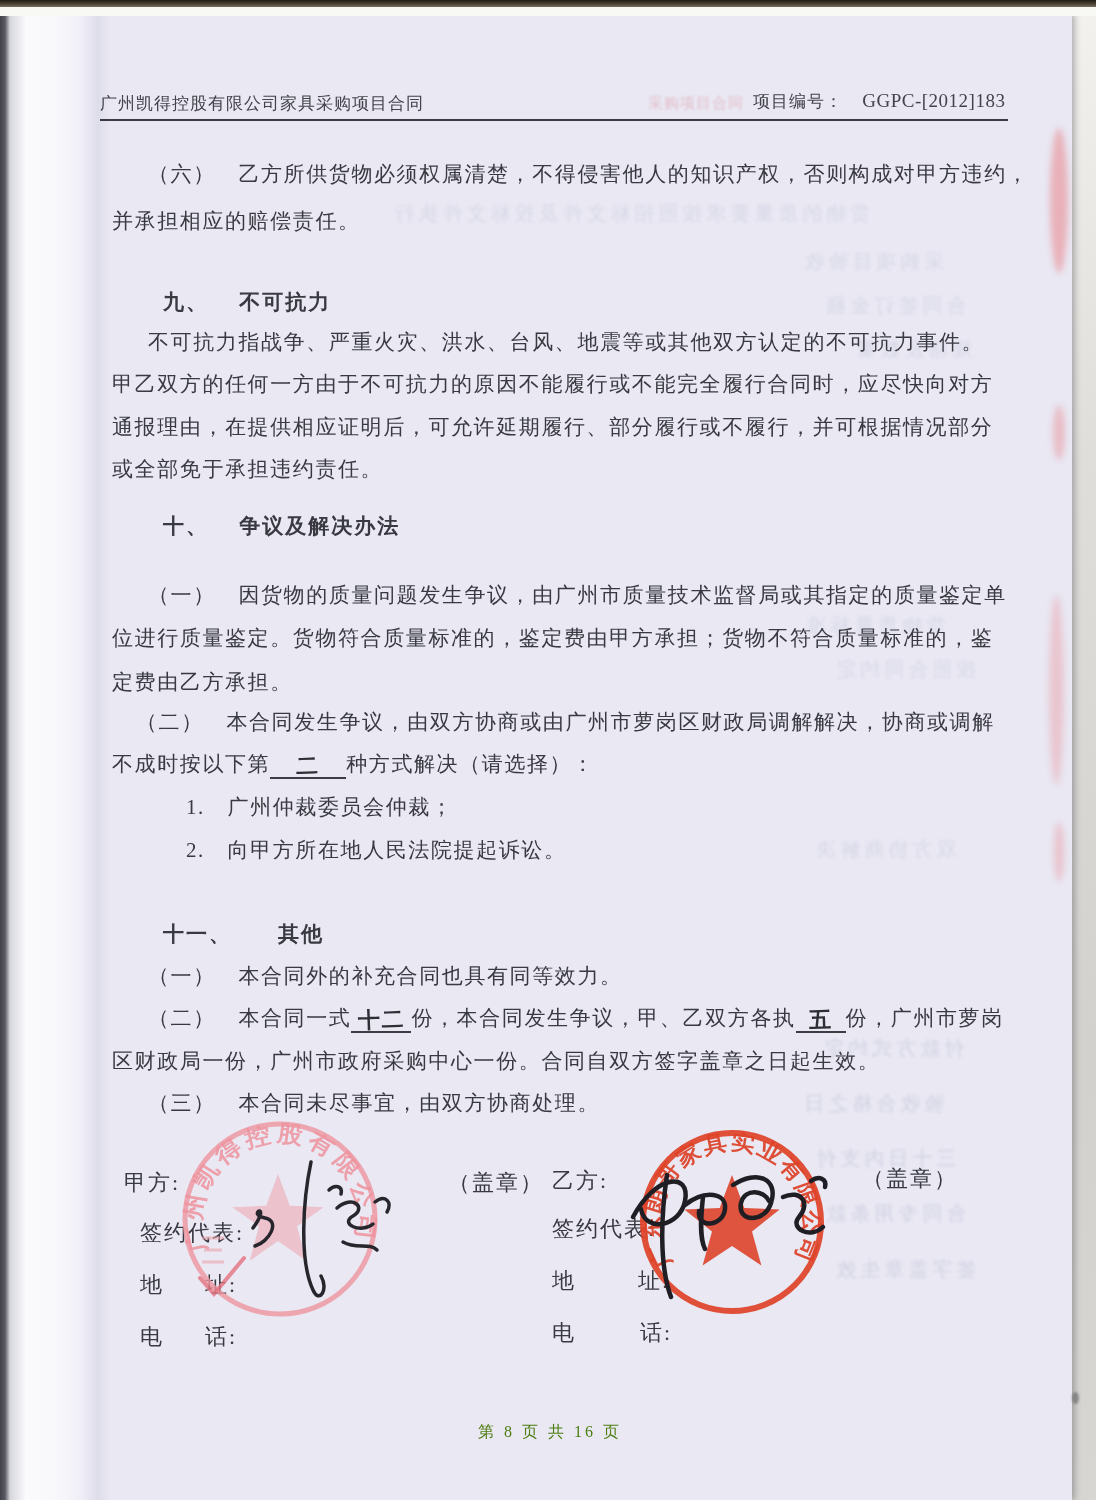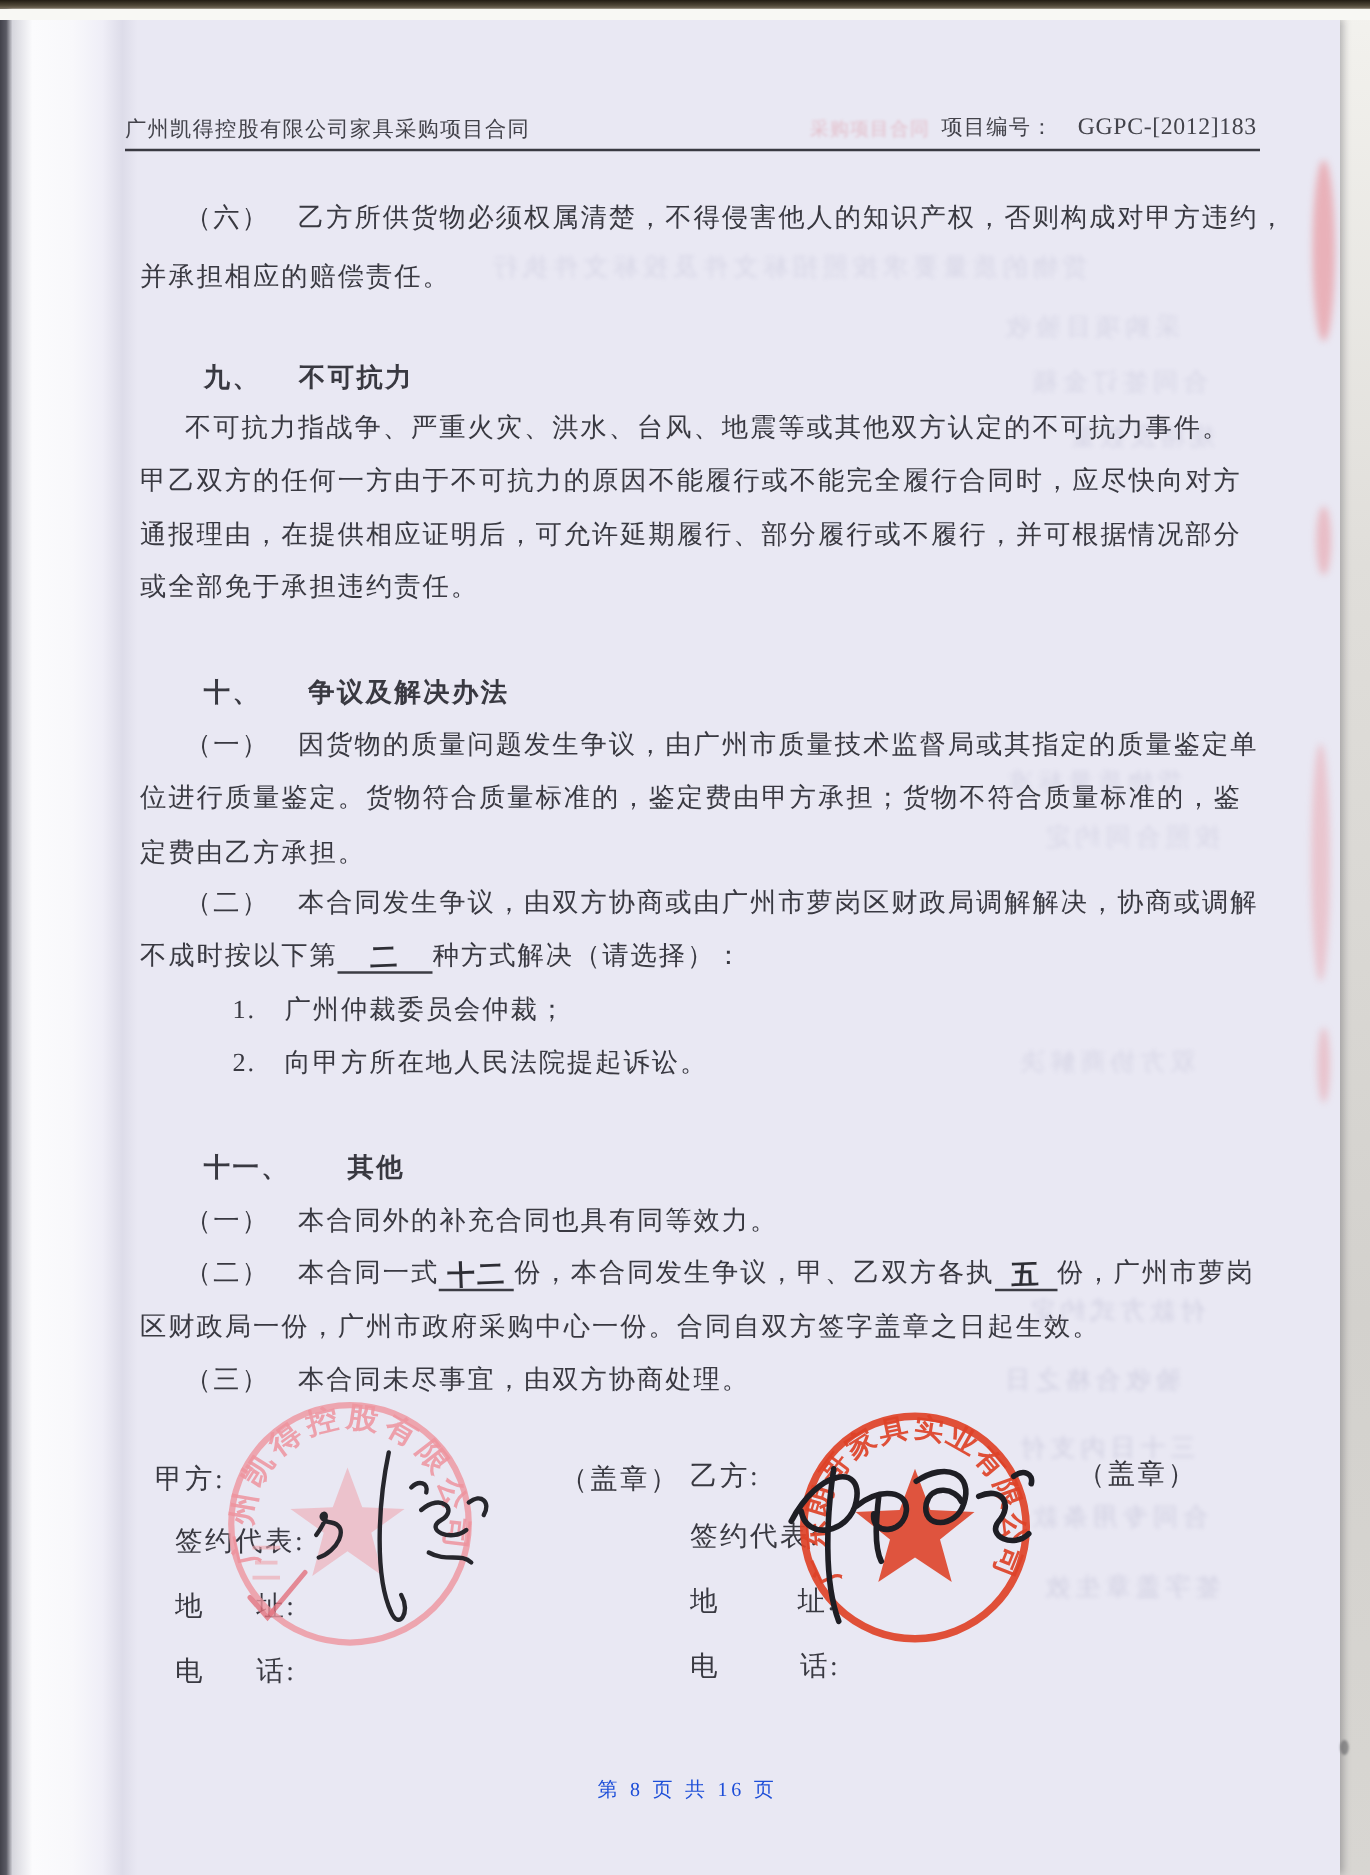--- a/index.html
+++ b/index.html
@@ -20,21 +20,21 @@
     background:linear-gradient(180deg,#f3f2ee 0%,#e0deda 30%,#d3d1cd 70%,#d8d6d2 100%);}
 
   .ln{position:absolute;white-space:nowrap;font-size:21px;letter-spacing:1.6px;color:#393941;z-index:6;}
   .hd{font-weight:bold;letter-spacing:2px;}
   .hdr{font-size:17px;letter-spacing:1px;color:#43434b;}
   .rule{position:absolute;height:2px;background:#3a3a42;z-index:6;}
   .fill{display:inline-block;text-align:center;border-bottom:2px solid #3c3c44;
     font-size:22px;line-height:22px;vertical-align:baseline;transform:translateY(2px);}
   .hand{font-weight:bold;color:#2e2e35;transform:rotate(-2deg);display:inline-block;}
   .sig-label{position:absolute;font-size:22px;letter-spacing:2px;color:#393941;z-index:6;white-space:nowrap;}
-  .footer{position:absolute;font-size:16px;letter-spacing:3px;color:#1d4ed8;z-index:6;}
+  .footer{position:absolute;font-size:16px;letter-spacing:3px;color:#4d7c0f;z-index:6;}
 
   .ghost{position:absolute;transform:scaleX(-1);filter:blur(1.5px);opacity:.12;
     color:#5e5e8e;font-size:20px;letter-spacing:4px;white-space:nowrap;z-index:3;}
   .ghost.strong{opacity:.17;}
   .ghost-pink{position:absolute;filter:blur(1.2px);opacity:.45;color:#dd8a96;
     font-size:15px;letter-spacing:1px;white-space:nowrap;z-index:5;}
   .smudge{position:absolute;border-radius:50%;filter:blur(3px);z-index:4;}
 
   .stamp{position:absolute;z-index:8;}
   .signature{position:absolute;z-index:9;}
@@ -77,25 +77,25 @@
 
 <div class="ln" style="left:148px;top:160px;">（六）　乙方所供货物必须权属清楚，不得侵害他人的知识产权，否则构成对甲方违约，</div>
 <div class="ln" style="left:112px;top:207px;">并承担相应的赔偿责任。</div>
 
 <div class="ln hd" style="left:163px;top:288px;">九、　 不可抗力</div>
 <div class="ln" style="left:148px;top:328px;">不可抗力指战争、严重火灾、洪水、台风、地震等或其他双方认定的不可抗力事件。</div>
 <div class="ln" style="left:112px;top:370px;">甲乙双方的任何一方由于不可抗力的原因不能履行或不能完全履行合同时，应尽快向对方</div>
 <div class="ln" style="left:112px;top:413px;">通报理由，在提供相应证明后，可允许延期履行、部分履行或不履行，并可根据情况部分</div>
 <div class="ln" style="left:112px;top:455px;">或全部免于承担违约责任。</div>
 
-<div class="ln hd" style="left:163px;top:540px;font-family:Liberation Mono, monospace;">十、　 争议及解决办法</div>
+<div class="ln hd" style="left:163px;top:512px;">十、　 争议及解决办法</div>
 <div class="ln" style="left:148px;top:581px;">（一）　因货物的质量问题发生争议，由广州市质量技术监督局或其指定的质量鉴定单</div>
 <div class="ln" style="left:112px;top:624px;">位进行质量鉴定。货物符合质量标准的，鉴定费由甲方承担；货物不符合质量标准的，鉴</div>
 <div class="ln" style="left:112px;top:668px;">定费由乙方承担。</div>
-<div class="ln" style="left:148px;top:708px;text-align:center;">（二）　本合同发生争议，由双方协商或由广州市萝岗区财政局调解解决，协商或调解</div>
+<div class="ln" style="left:136px;top:708px;text-align:center;">（二）　本合同发生争议，由双方协商或由广州市萝岗区财政局调解解决，协商或调解</div>
 <div class="ln" style="left:112px;top:750px;">
   <span>不成时按以下第</span><span class="fill" style="width:76px;"><span class="hand">二</span></span><span>种方式解决（请选择）：</span>
 </div>
 <div class="ln" style="left:186px;top:793px;">1.　广州仲裁委员会仲裁；</div>
 <div class="ln" style="left:186px;top:836px;">2.　向甲方所在地人民法院提起诉讼。</div>
 
 <div class="ln hd" style="left:163px;top:920px;">十一、　　其他</div>
 <div class="ln" style="left:148px;top:962px;">（一）　本合同外的补充合同也具有同等效力。</div>
 <div class="ln" style="left:148px;top:1004px;">
   <span>（二）　本合同一式</span><span class="fill" style="width:60px;"><span class="hand">十二</span></span><span>份，本合同发生争议，甲、乙双方各执</span><span class="fill" style="width:50px;"><span class="hand">五</span></span><span>份，广州市萝岗</span>

